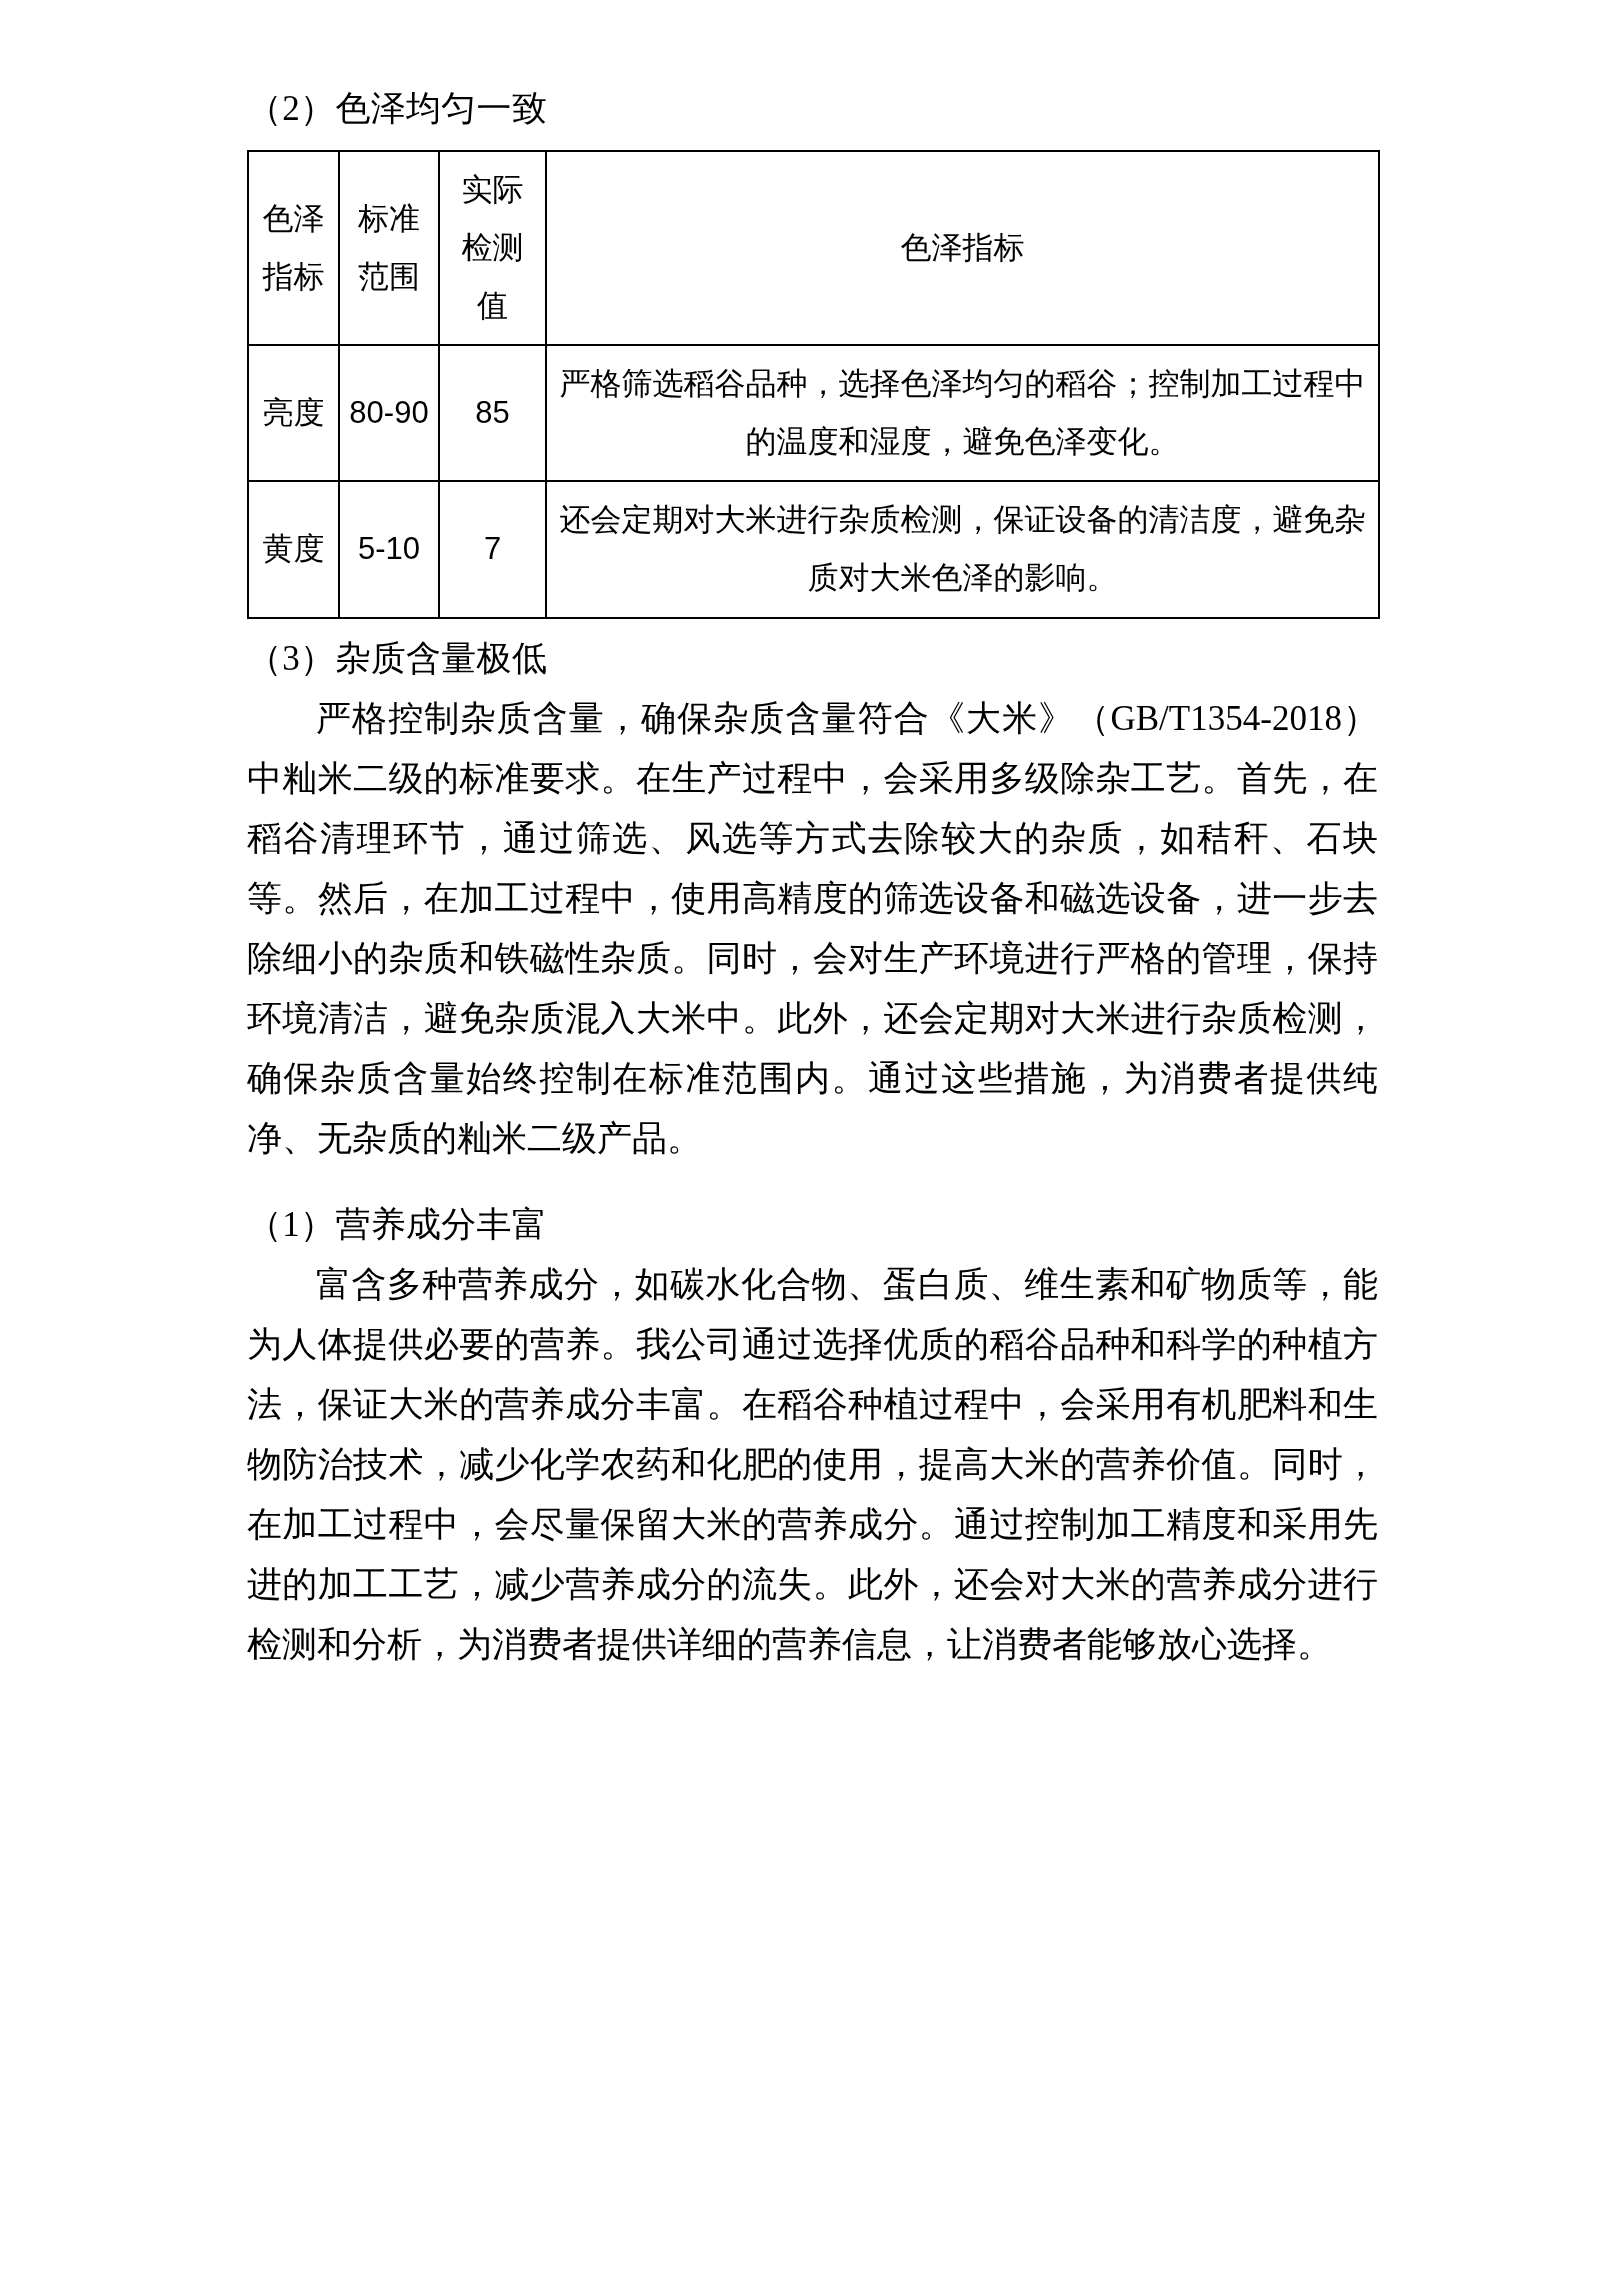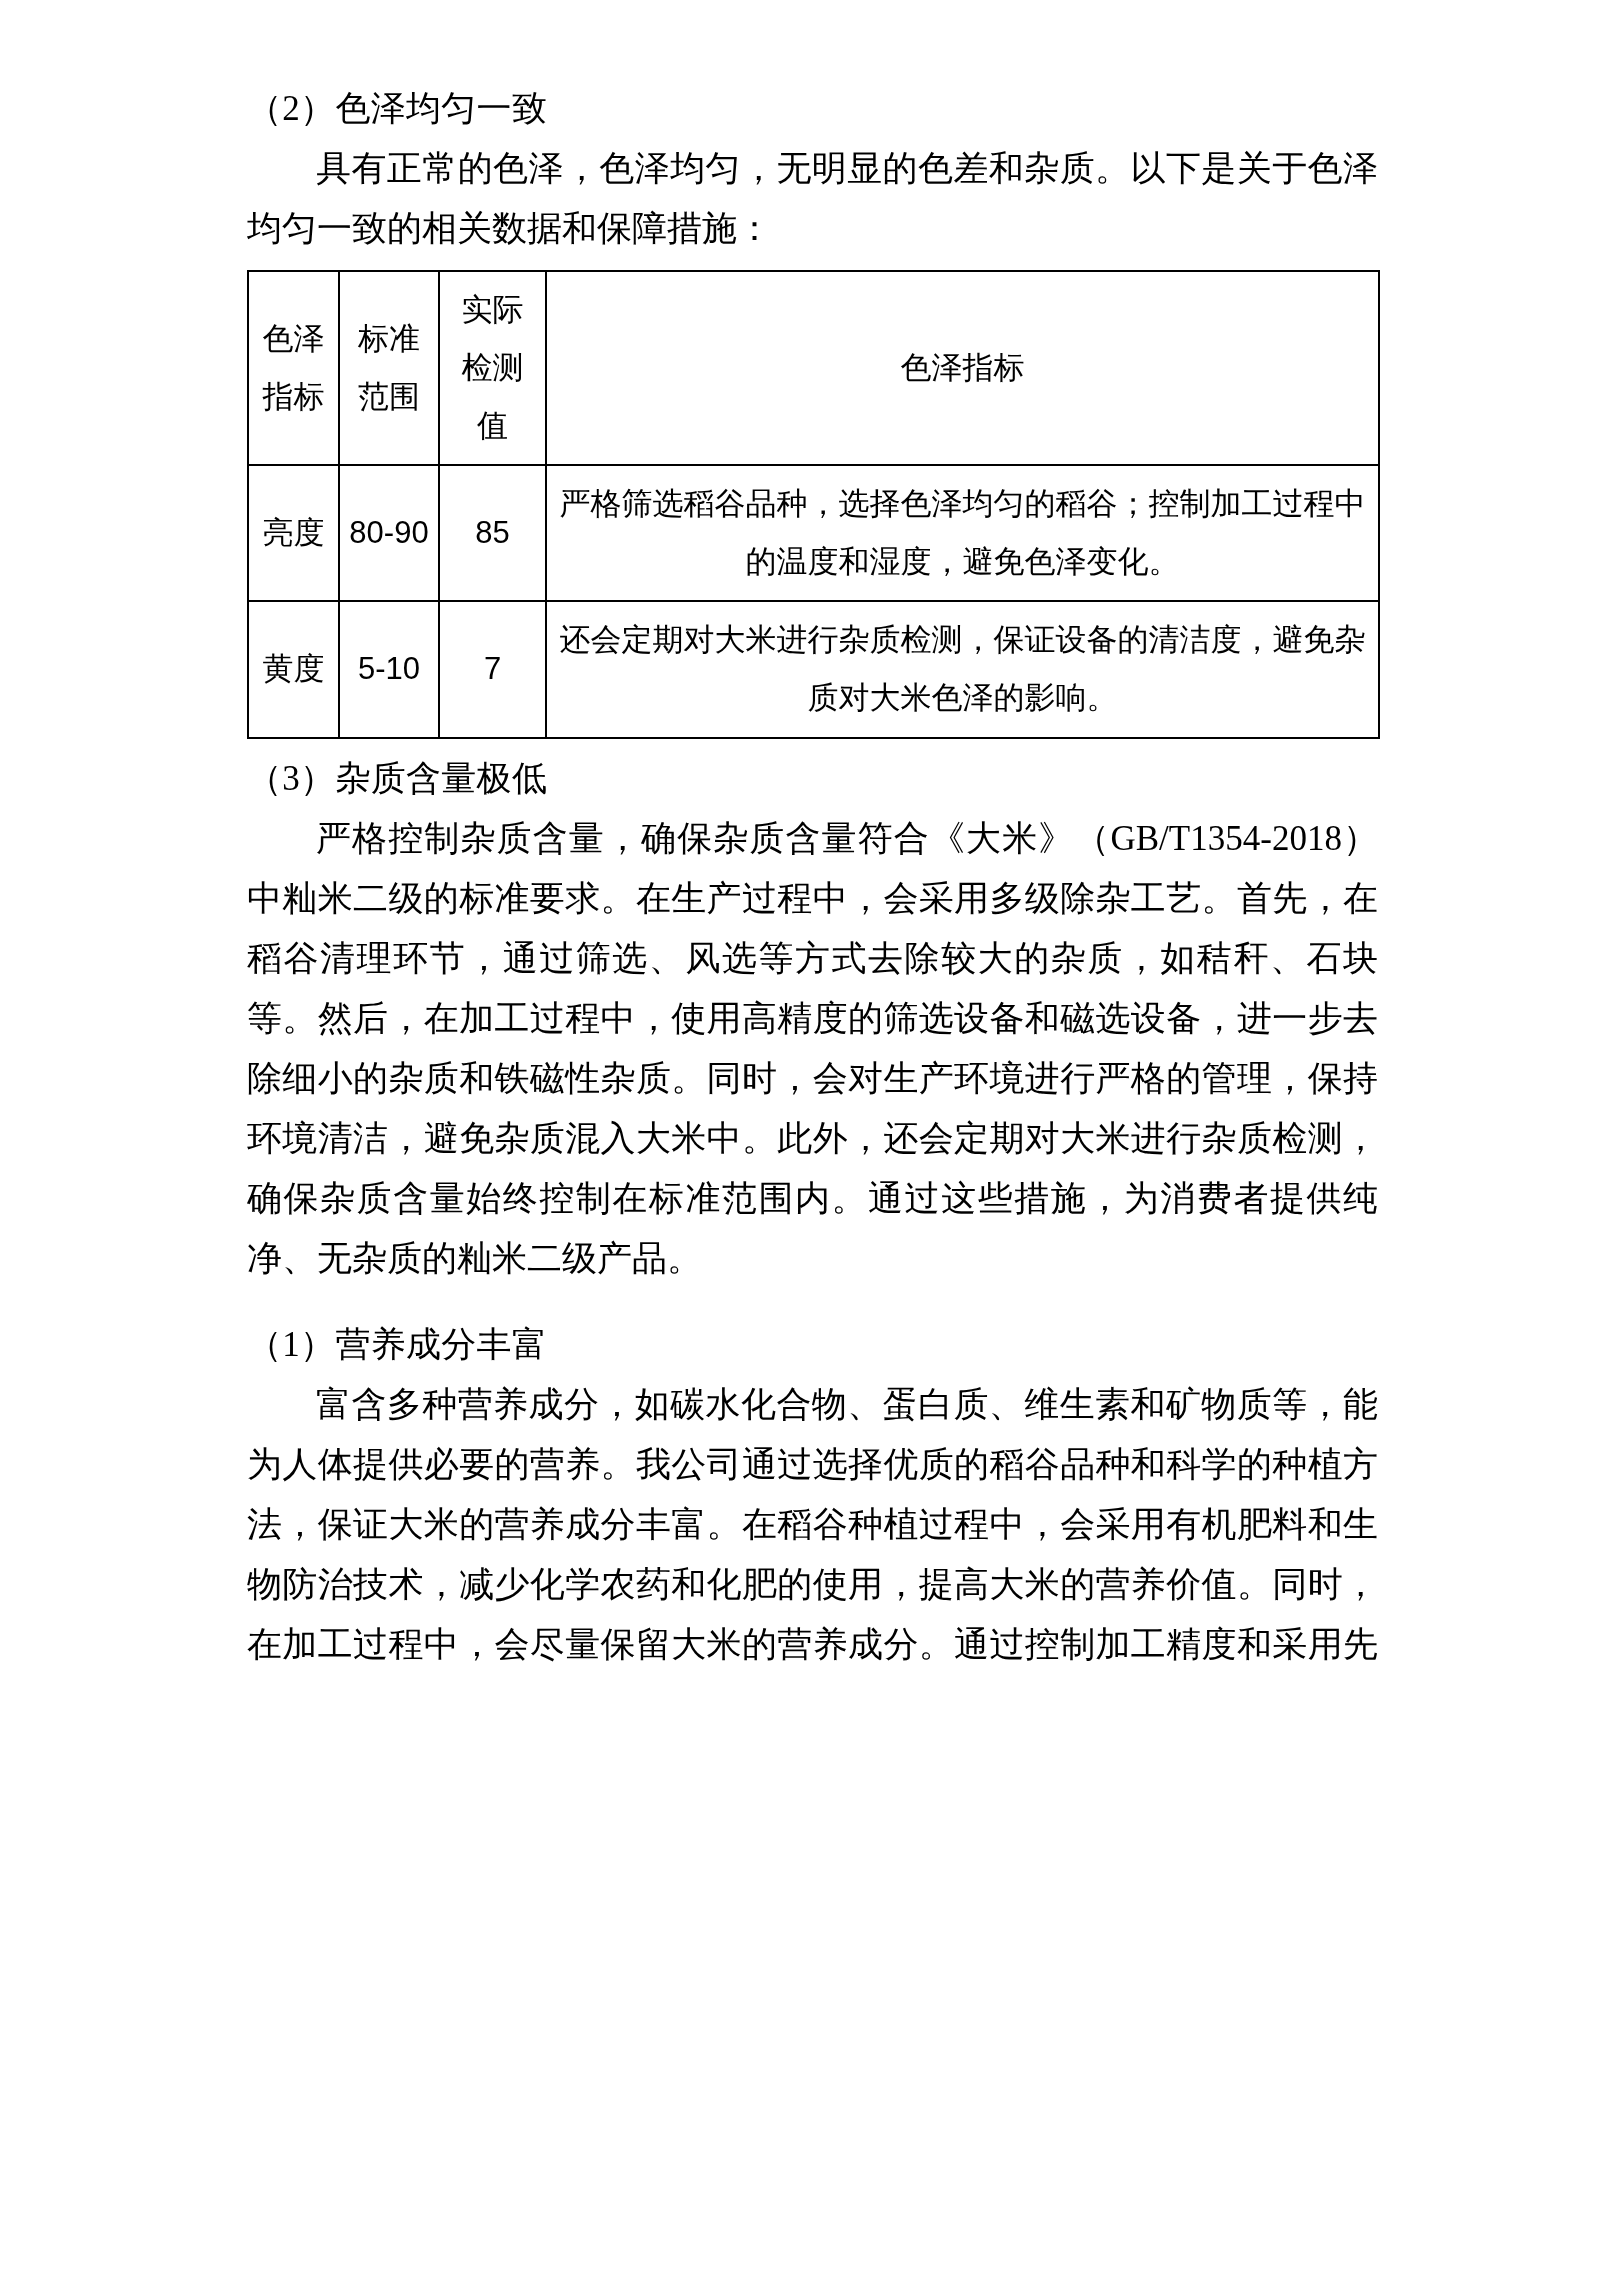--- a/index.html
+++ b/index.html
@@ -91,21 +91,20 @@
   }
 </style>
 </head>
 <body>
 
 <div class="page">
   <div class="content">
 
     <div class="heading">（2）色泽均匀一致</div>
 
-    <p class="para">具有正常的色泽，色泽均匀，无明显的色差和杂质。以下是关于色泽均匀一致的相关数据和保障措施：</p>
 
     <div class="gap-sm"></div>
 
     <div class="tbl-wrap">
       <table class="data-table">
         <colgroup>
           <col class="c1">
             <col class="c2">
             <col class="c3">
             <col class="c4">

